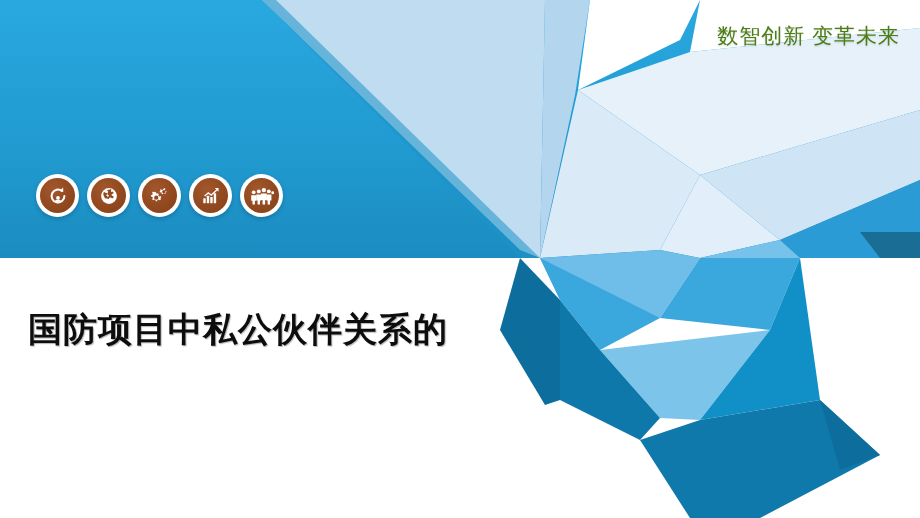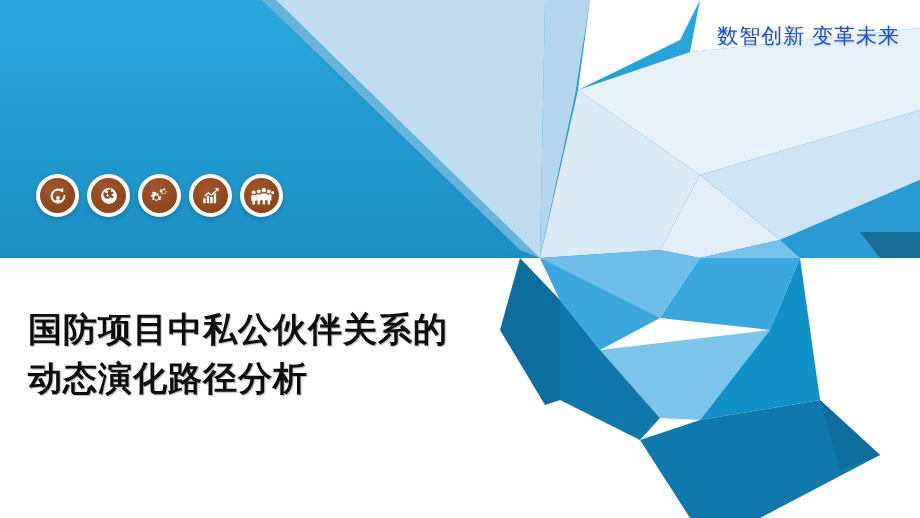--- a/index.html
+++ b/index.html
@@ -20,21 +20,21 @@
   #band{
     position:absolute;left:0;top:0;width:920px;height:258px;
     background:linear-gradient(180deg,#29a8e0 0%,#2099cf 62%,#1b8cc0 100%);
   }
   
   #poly{position:absolute;left:0;top:0;width:920px;height:518px;}
   
   #tagline{
     position:absolute;right:20px;top:22px;
     font-size:21px;letter-spacing:1px;
-    color:#1d4ed8;
+    color:#4d7c0f;
     white-space:nowrap;
     text-shadow:0 1px 2px rgba(0,60,100,.18);
   }
   
   #iconrow{
     position:absolute;left:36px;top:174px;
     display:flex;gap:8px;align-items:center;
   }
   .icobtn{
     width:43px;height:43px;border-radius:50%;
@@ -178,16 +178,15 @@
             <path d="M17.6 9.4h5.6v6.4h-1.5v4.4h-2.6v-4.4h-1.5z"></path>
             <circle cx="24.6" cy="7.4" r="1.6"></circle>
           </g>
         </svg>
       </div>
     </div>
   </div>
 
   <div id="title">
     <span class="tline">国防项目中私公伙伴关系的</span>
-    <span class="tline">动态演化路径分析</span>
   </div>
 
 </div>
 
 </body></html>

